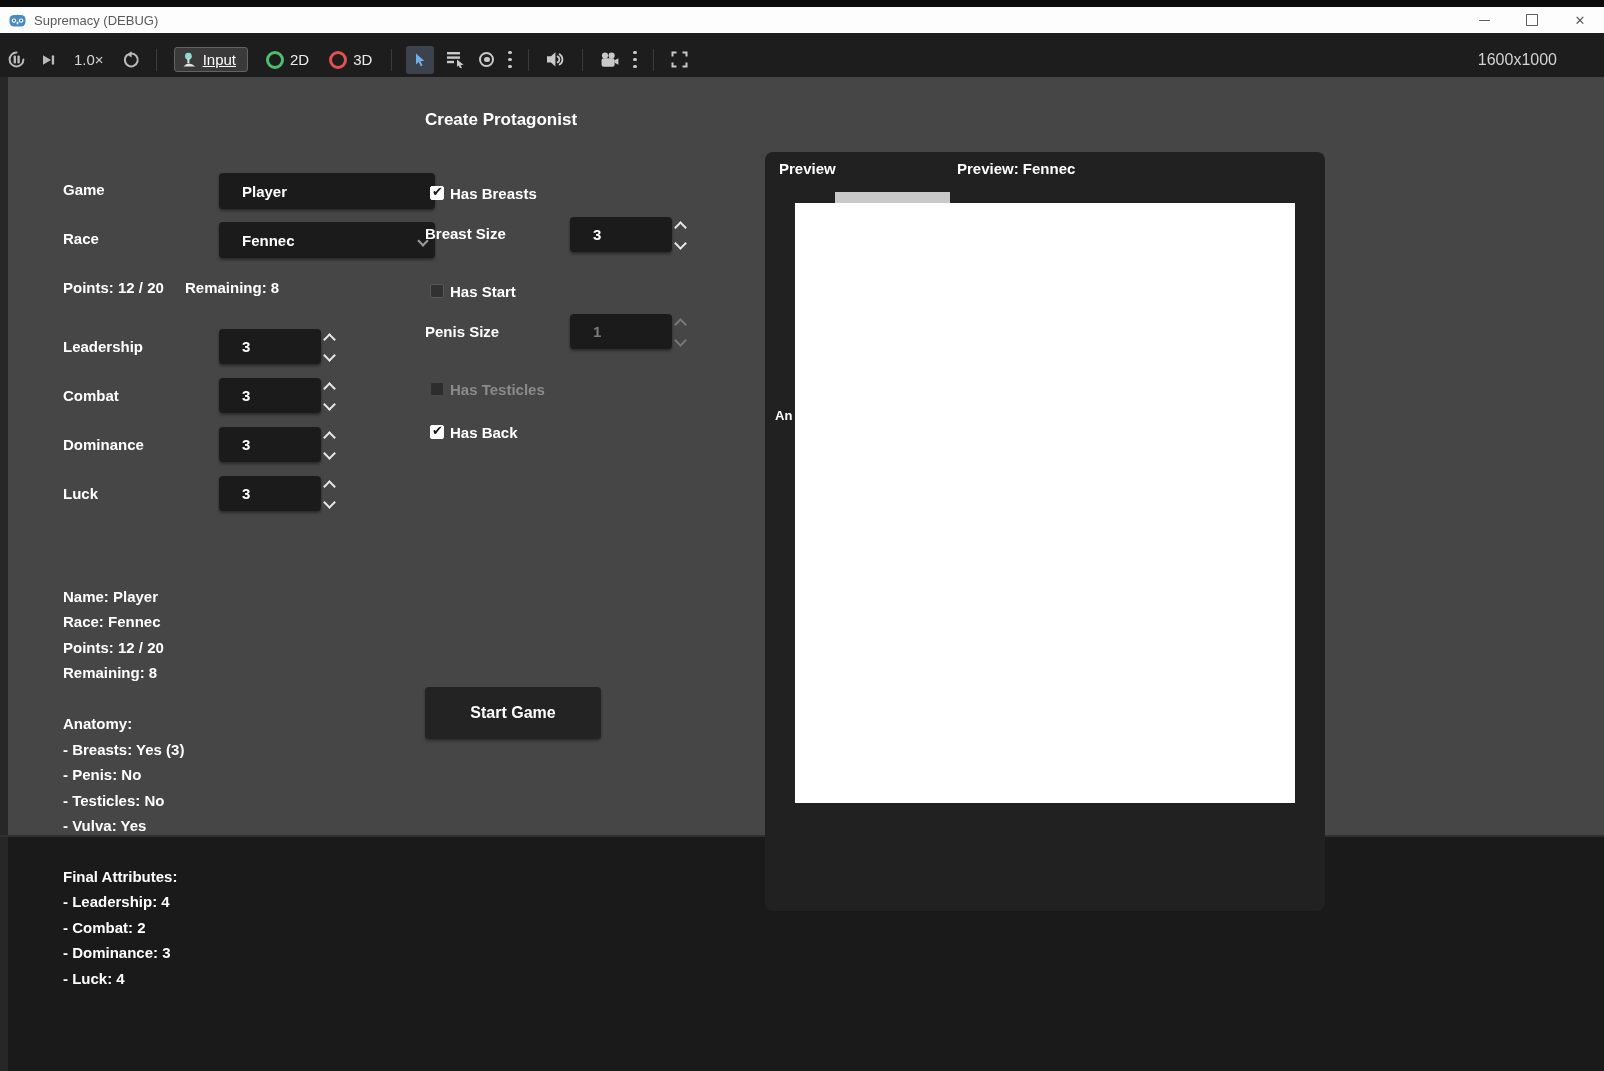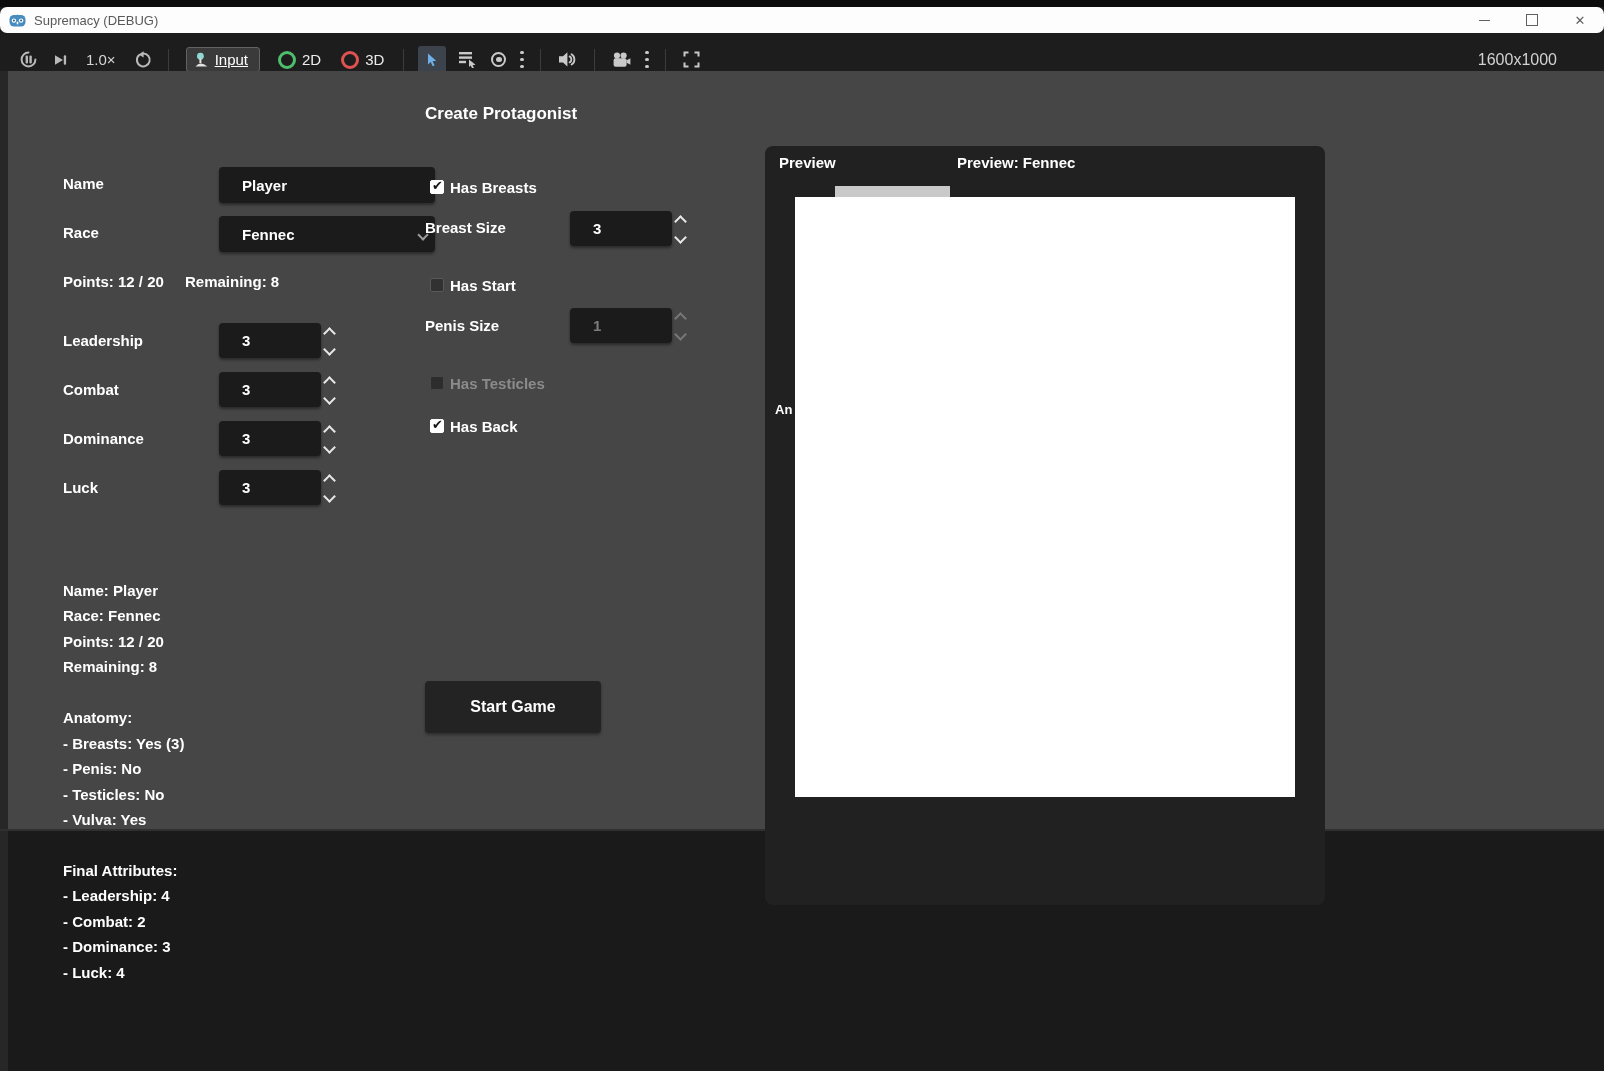--- a/index.html
+++ b/index.html
@@ -1,45 +1,45 @@
 <!DOCTYPE html>
 <html><head>
 <meta charset="utf-8">
 <style>
   html,body{margin:0;padding:0;background:#1a1a1a;}
   body{width:1604px;height:1071px;overflow:hidden;font-family:"Liberation Sans","DejaVu Sans",sans-serif;}
   .screen{position:relative;width:1604px;height:1071px;}
 
   
   .top-strip{position:absolute;left:0;top:0;width:1604px;height:7px;background:#0c0c0c;}
-  .titlebar{position:absolute;left:0;top:7px;width:1604px;height:26px;background:#fdfdfd;display:flex;align-items:center;padding-left:9px;box-sizing:border-box;border-radius:7px;}
+  .titlebar{position:absolute;left:0;top:7px;width:1604px;height:26px;background:#fdfdfd;display:flex;align-items:center;padding-left:9px;box-sizing:border-box;}
   .titlebar .app-title{color:#595959;font-size:13px;margin-left:8px;}
   .win-controls{position:absolute;right:0;top:0;height:26px;display:flex;align-items:center;}
   .win-btn{width:48px;height:26px;display:flex;align-items:center;justify-content:center;cursor:default;}
   .min-glyph{width:11px;height:0;border-top:1.6px solid #5f5f5f;display:block;}
   .max-glyph{width:10px;height:10px;border:1.4px solid #5f5f5f;display:block;}
   .close-glyph{color:#5f5f5f;font-size:13px;line-height:13px;}
 
   
-  .toolbar{position:absolute;left:0;top:33px;width:1604px;height:53px;background:#1d1d1d;display:flex;align-items:center;padding-left:12px;box-sizing:border-box;color:#c9c9c9;}
+  .toolbar{position:absolute;left:0;top:33px;width:1604px;height:53px;background:#1d1d1d;display:flex;align-items:center;padding-left:0;box-sizing:border-box;color:#c9c9c9;}
   .tb-item{display:flex;align-items:center;justify-content:center;margin:0 7px;flex:0 0 auto;}
   .tb-sep{width:1px;height:22px;background:#3c3c3c;margin:0 9px;flex:0 0 auto;}
   .tb-speed{font-size:15px;color:#d6d6d6;margin:0 11px;}
   .tb-input-btn{display:flex;align-items:center;gap:6px;background:#3a3a3a;border:1px solid #636363;border-radius:3px;padding:3px 11px 3px 7px;color:#fff;font-size:15px;margin:0 8px;text-decoration:underline;}
   .ring{width:12px;height:12px;border-radius:50%;border:3px solid;display:inline-block;}
   .tb-view{display:flex;align-items:center;gap:6px;font-size:15px;color:#ececec;margin:0 10px;}
   .tb-cursor-btn{width:28px;height:28px;background:#3c434c;border-radius:3px;display:flex;align-items:center;justify-content:center;margin:0 5px;}
   .tb-target{width:11px;height:11px;border:2.4px solid #c9c9c9;border-radius:50%;position:relative;}
   .tb-target::after{content:"";position:absolute;left:2.6px;top:2.6px;width:5.8px;height:5.8px;background:#c9c9c9;border-radius:50%;}
   .vdots{display:flex;flex-direction:column;gap:3.4px;}
   .vdots i{width:3.6px;height:3.6px;border-radius:50%;background:#c9c9c9;}
   .tb-res{margin-left:auto;padding-right:47px;font-size:16px;color:#d2d2d2;}
 
   
-  .game{position:absolute;left:0;top:71px;width:1604px;height:760px;background:#464646;}
+  .game{position:absolute;left:0;top:77px;width:1604px;height:760px;background:#464646;}
   .edge-strip{position:absolute;left:0;top:0;width:8px;height:1000px;background:#272727;}
   .bottom-strip{position:absolute;left:0;bottom:0;width:1604px;height:2px;background:#303030;}
 
   .g-title{position:absolute;left:425px;top:33px;color:#fff;font-size:17px;font-weight:700;}
   .lbl{position:absolute;color:#fff;font-weight:700;font-size:15px;line-height:20px;white-space:nowrap;}
   .lbl.dim{color:#8b8b8b;}
 
   .field{position:absolute;background:#1b1b1b;border-radius:4px;box-shadow:0 2px 3px rgba(0,0,0,.4);color:#fff;font-size:15px;font-weight:600;display:flex;align-items:center;padding-left:23px;box-sizing:border-box;}
   .field.disabled{color:#7b7b7b;}
 
@@ -201,21 +201,21 @@
     </span>
     <span class="tb-res">1600x1000</span>
   </div>
 
   <div class="game">
     <div class="edge-strip"></div>
     <div class="bottom-strip"></div>
 
     <div class="g-title">Create Protagonist</div>
 
-    <div class="lbl" style="left:63px;top:103px">Name</div>
+    <div class="lbl" style="left:63px;top:103px">Game</div>
     <div class="field" style="left:219px;top:96px;width:216px;height:36px">
       <span>Player</span>
     </div>
     <span class="checkbox checked" style="left:430px;top:109px"></span>
     <div class="lbl" style="left:450px;top:107px">Has Breasts</div>
 
     <div class="lbl" style="left:63px;top:152px">Race</div>
     <div class="field" style="left:219px;top:145px;width:216px;height:36px">
       <span>Fennec</span>
     </div>

